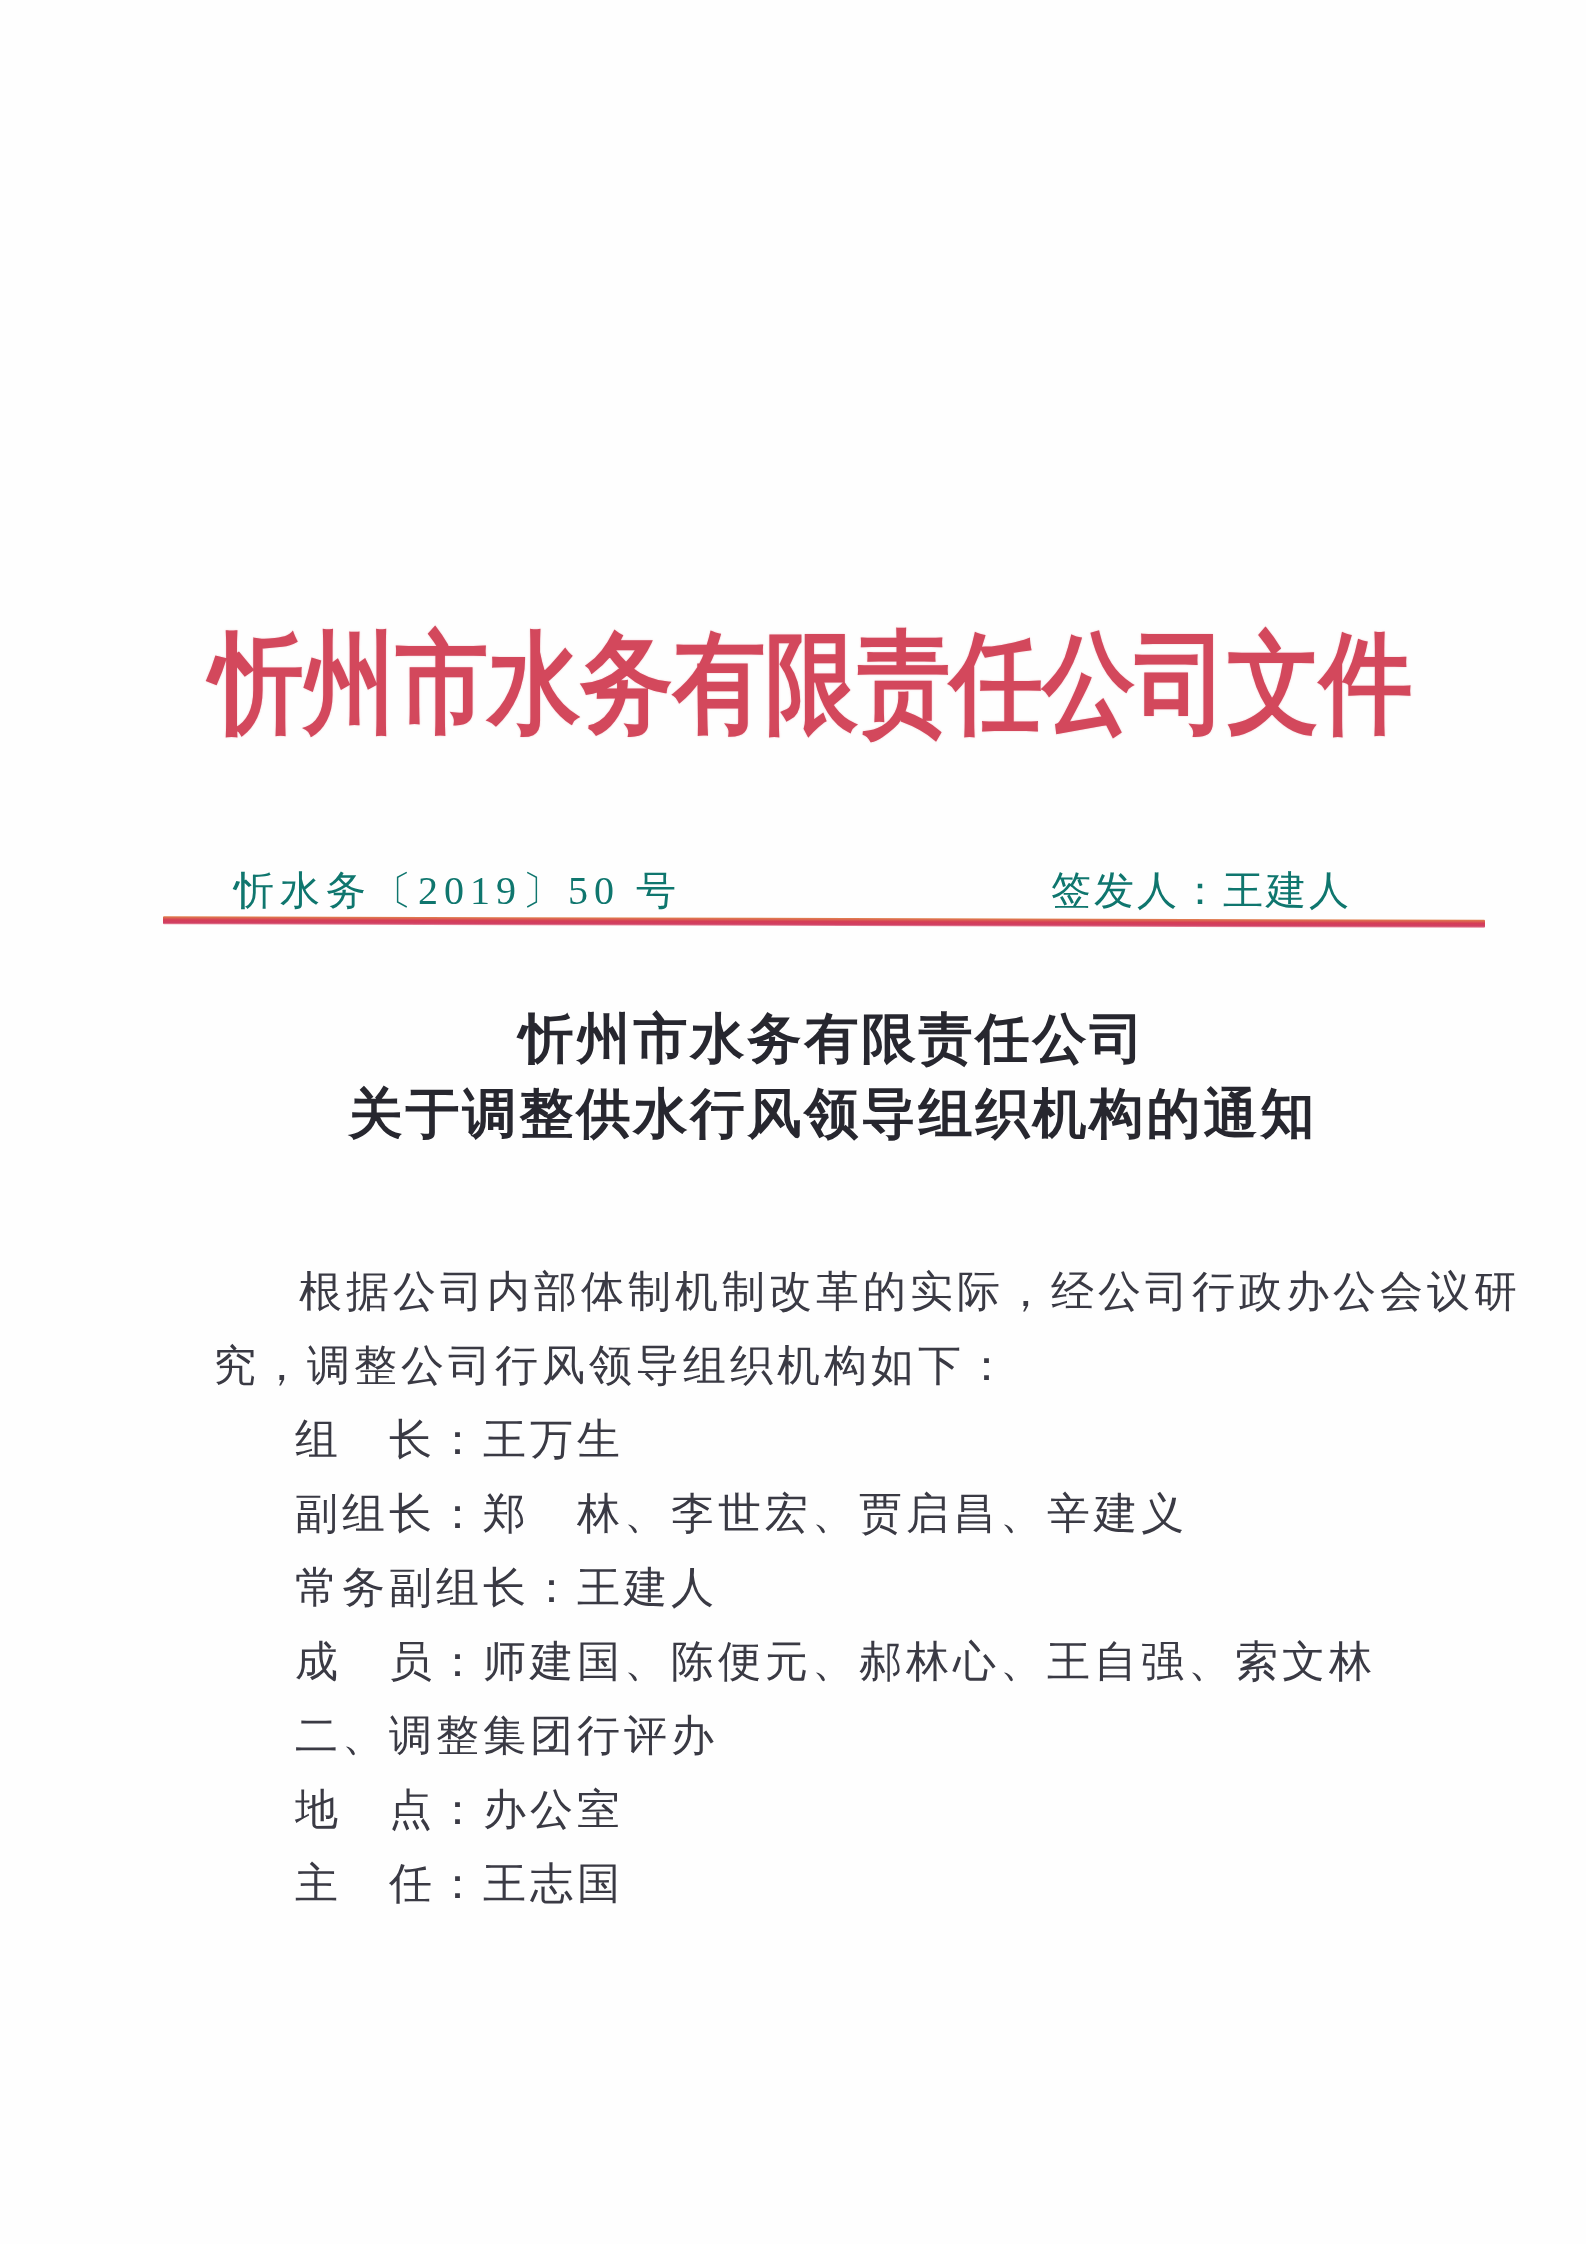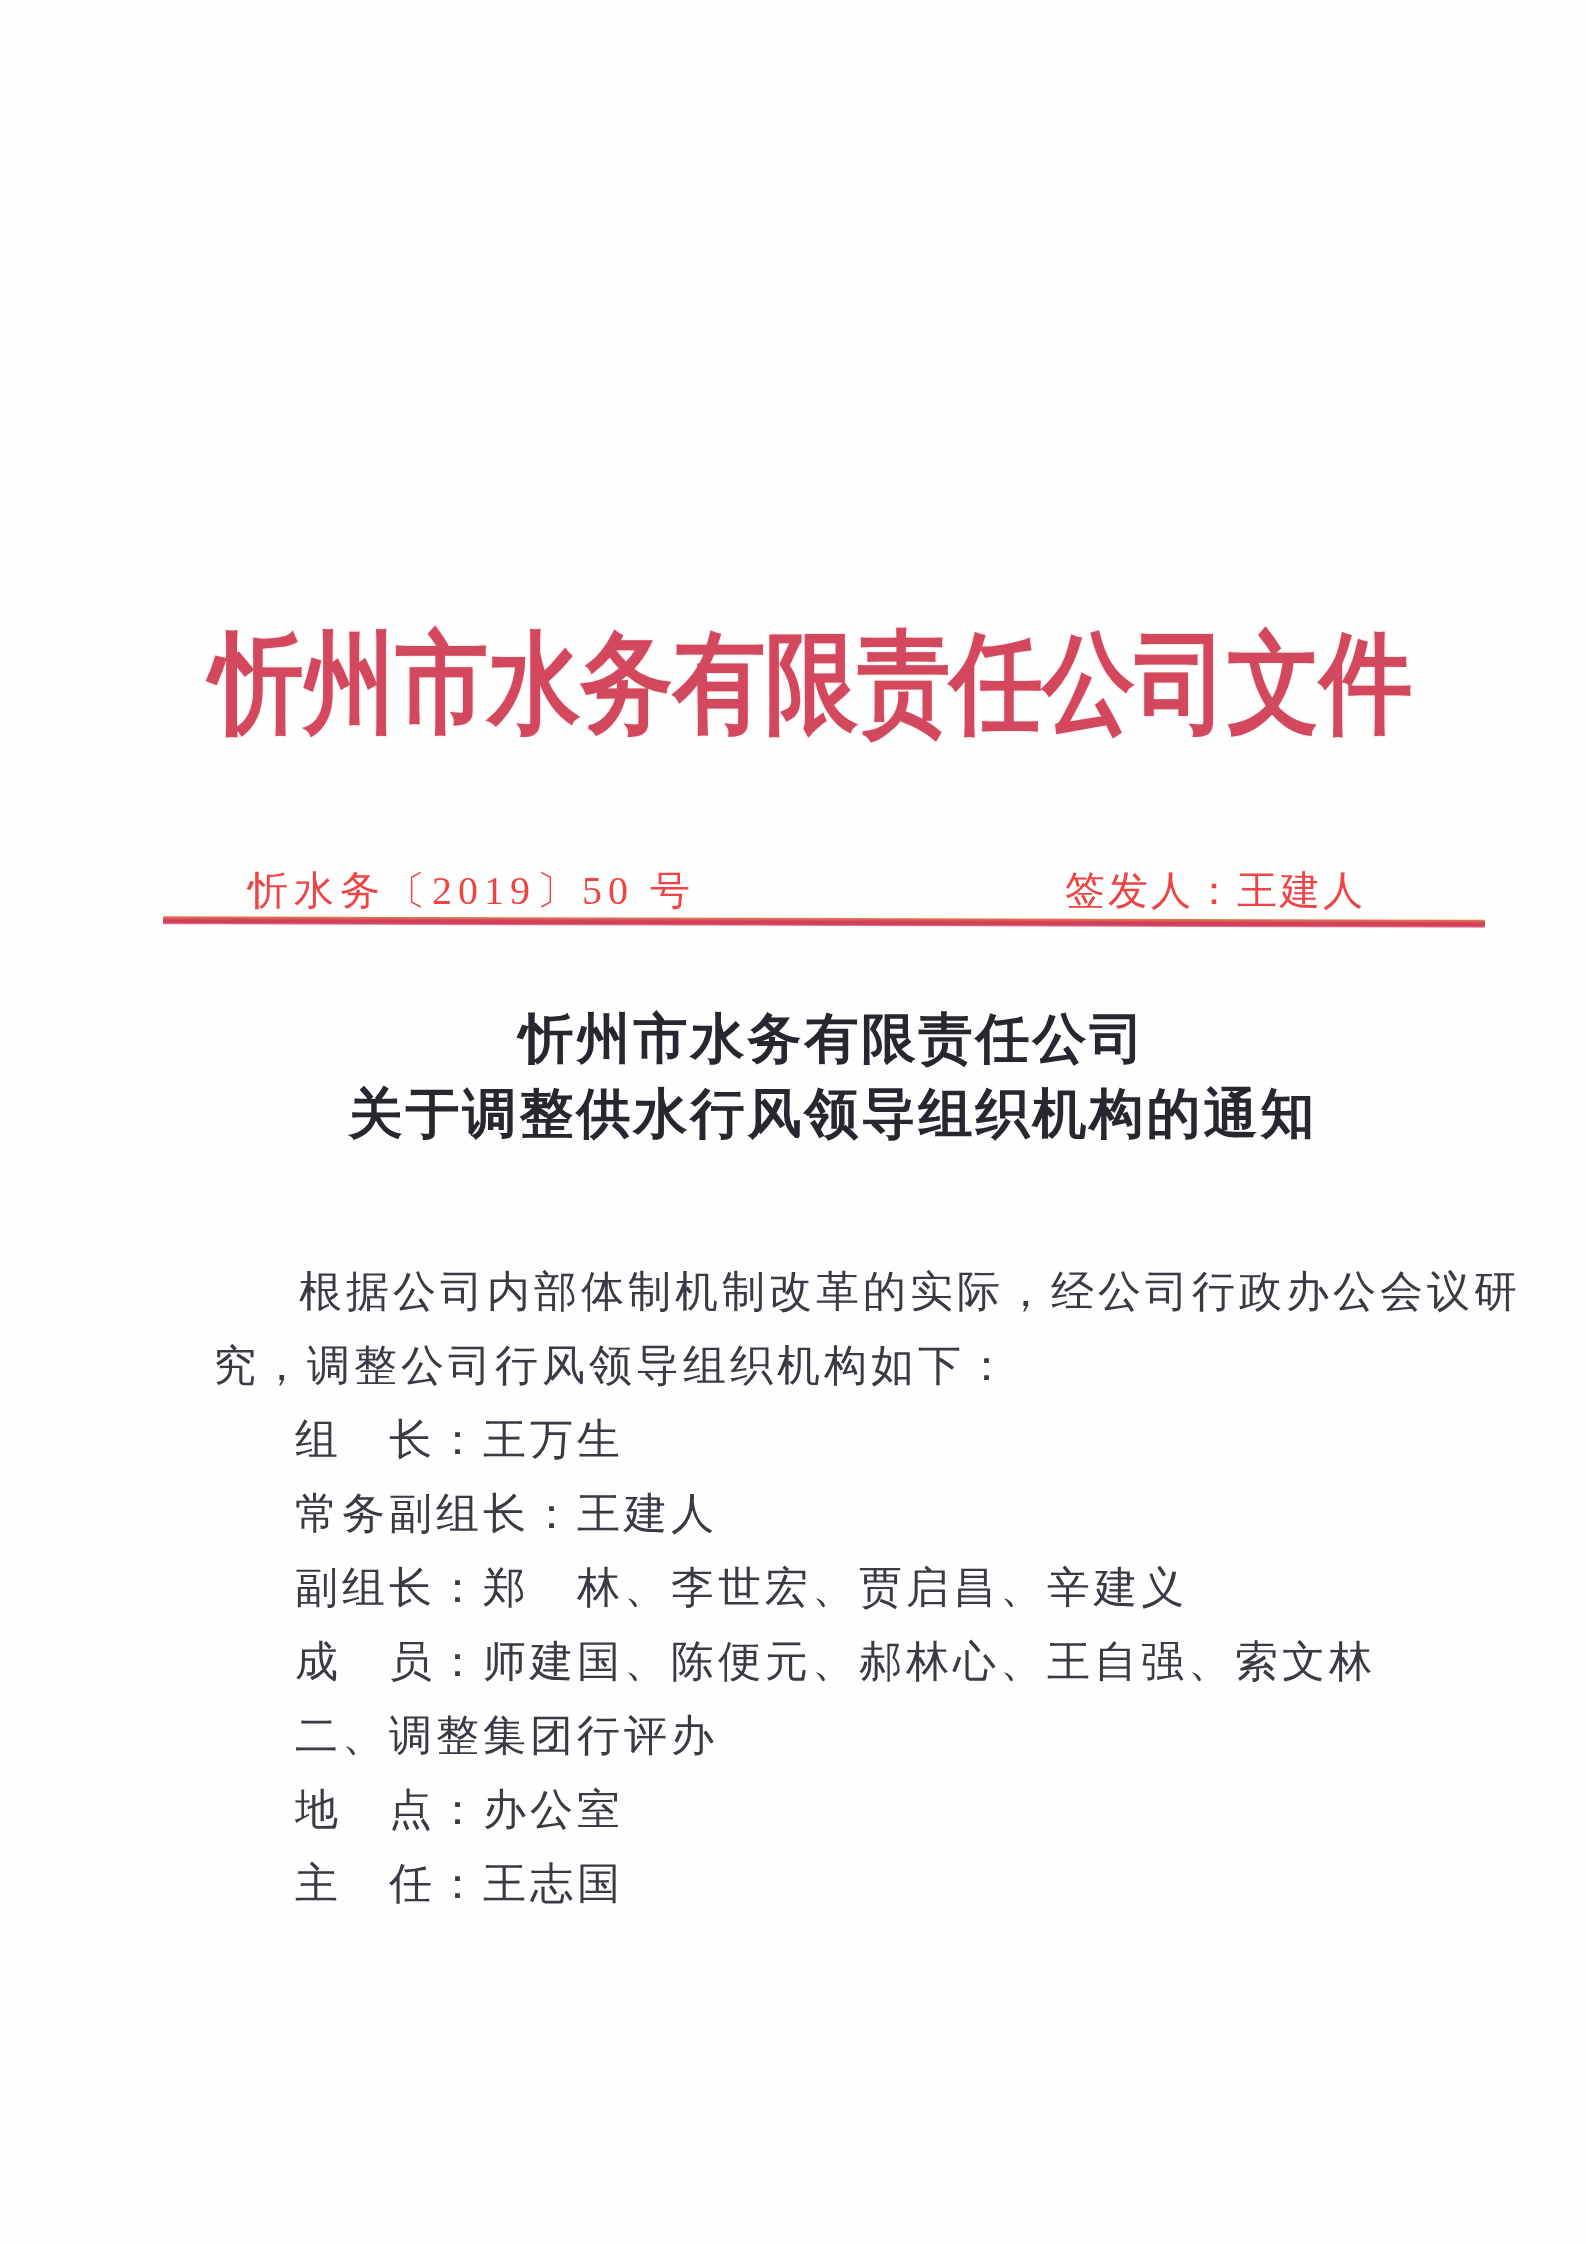--- a/index.html
+++ b/index.html
@@ -23,23 +23,23 @@
     white-space:nowrap;
     transform:scaleX(0.84) translateX(22px);
     transform-origin:center top;
     line-height:145px;
     letter-spacing:0px;
     text-shadow:0 0 2px rgba(211,72,92,0.35);
   }
   
   .docinfo{
     position:absolute;
-    top:868px;left:248px;width:1118px;
+    top:868px;left:234px;width:1118px;
     display:flex;justify-content:space-between;align-items:baseline;
-    color:#ef4444;
+    color:#0f766e;
     font-size:40px;
     line-height:46px;
     font-family:"Liberation Serif", serif;
   }
   .doc-number{letter-spacing:6px;}
   .issuer{letter-spacing:3px;}
   
   .divider{
     position:absolute;
     top:918px;left:163px;width:1322px;height:8px;
@@ -95,21 +95,21 @@
   <div class="doc-title">
     <div class="t1">忻州市水务有限责任公司</div>
     <div class="t2">关于调整供水行风领导组织机构的通知</div>
   </div>
 
   <div class="body-block">
     <div class="para-line first">根据公司内部体制机制改革的实际，经公司行政办公会议研</div>
     <div class="para-line">究，调整公司行风领导组织机构如下：</div>
 
     <div class="list-item">组　长：王万生</div>
+    <div class="list-item">副组长：郑　林、李世宏、贾启昌、辛建义</div>
     <div class="list-item">常务副组长：王建人</div>
-    <div class="list-item">副组长：郑　林、李世宏、贾启昌、辛建义</div>
     <div class="list-item">成　员：师建国、陈便元、郝林心、王自强、索文林</div>
     <div class="list-item">二、调整集团行评办</div>
     <div class="list-item">地　点：办公室</div>
     <div class="list-item">主　任：王志国</div>
   </div>
 
 </div>
 
 </body></html>

